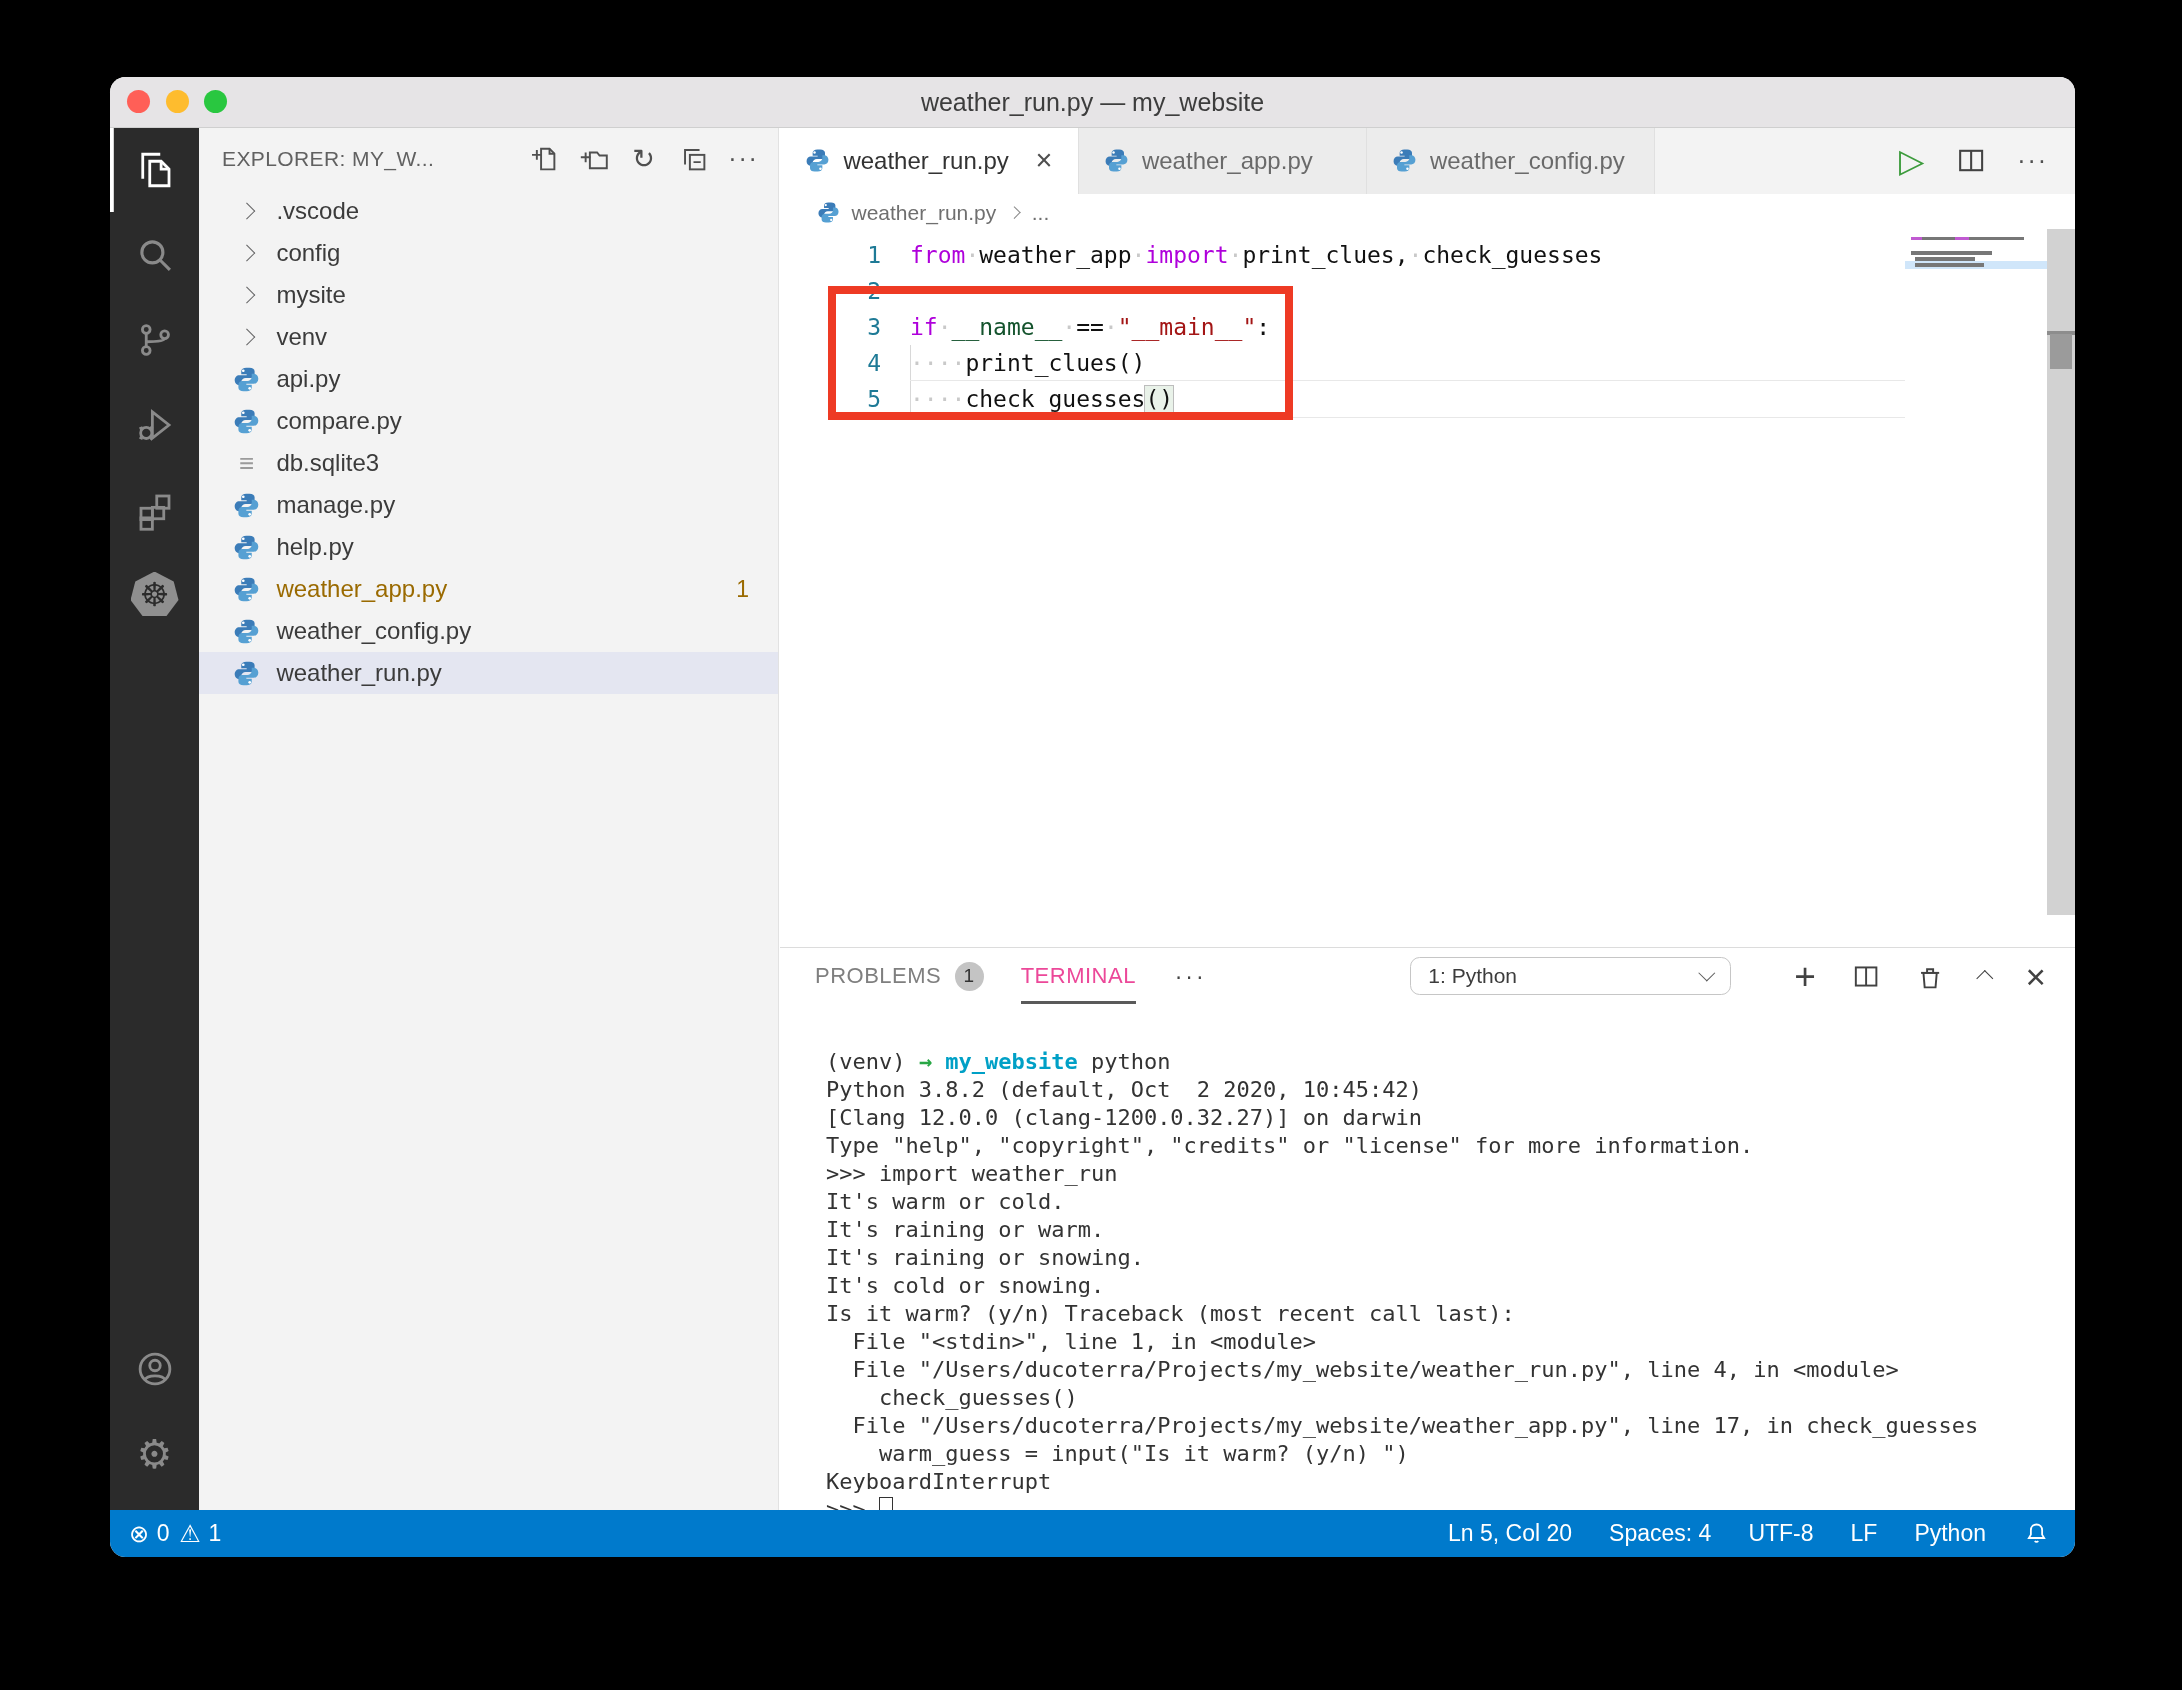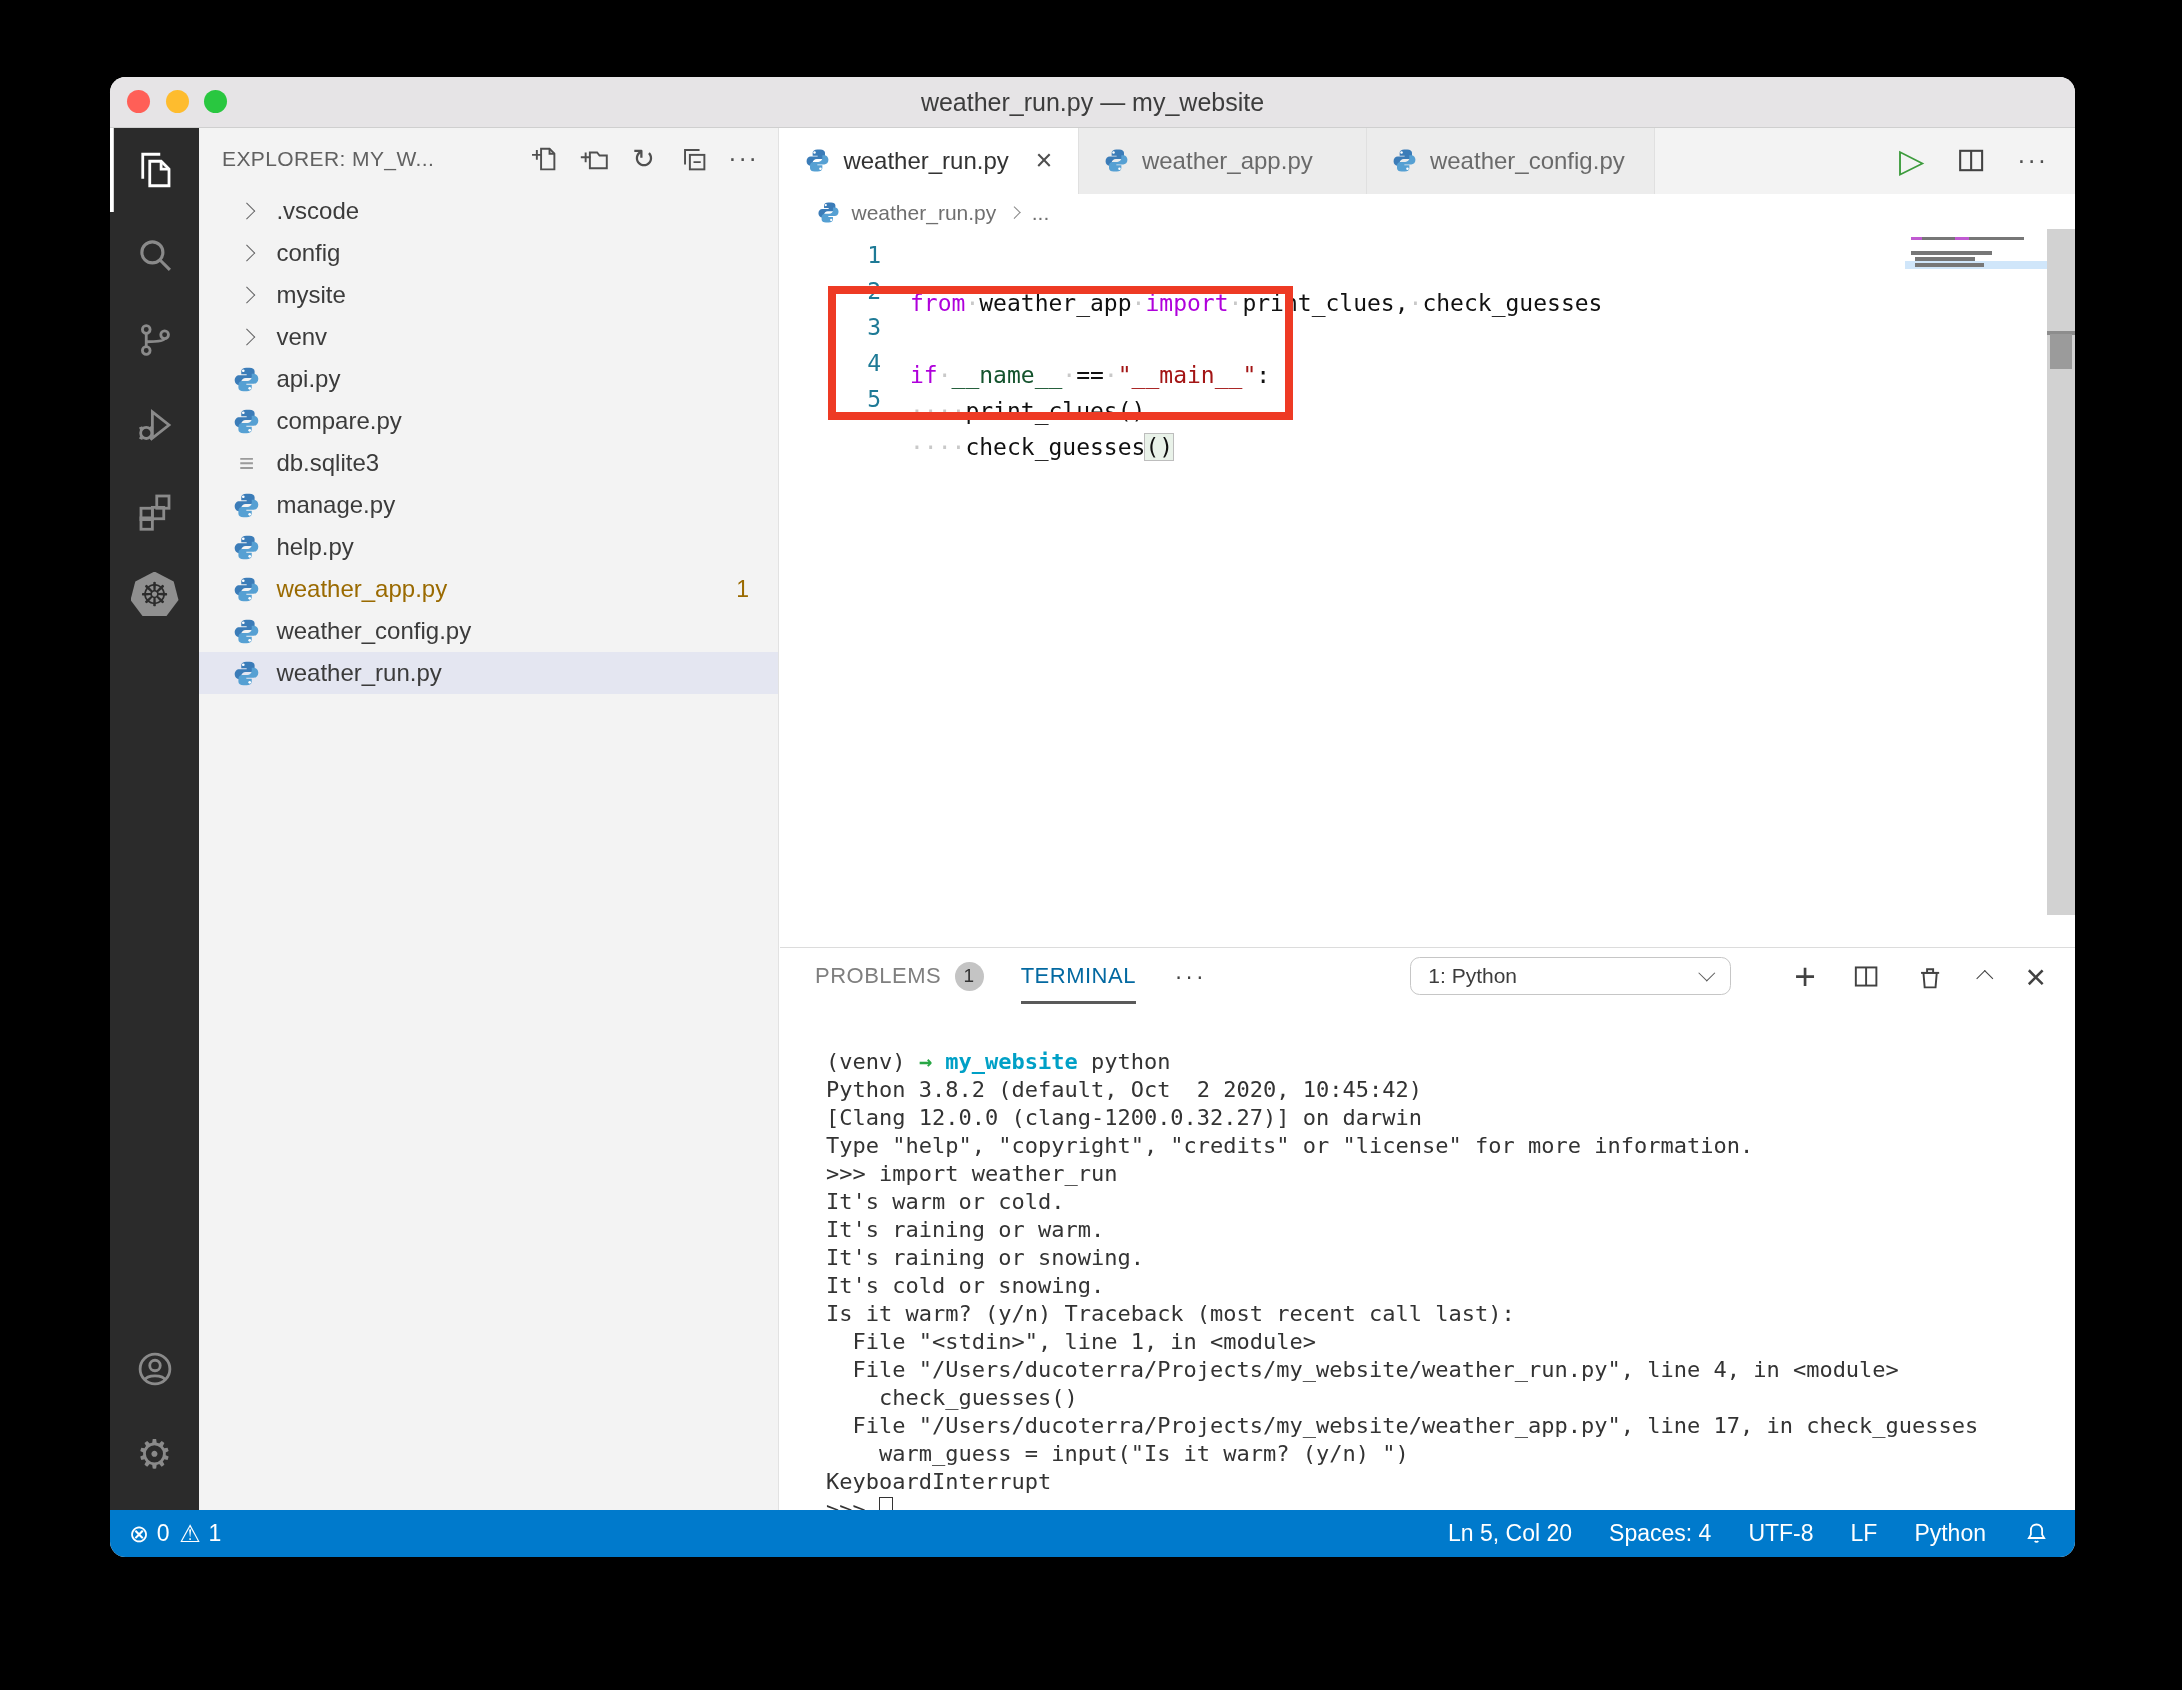--- a/index.html
+++ b/index.html
@@ -58,21 +58,21 @@
   .breadcrumb{position:absolute;left:670px;top:117px;width:1295px;height:37px;background:#fff;
               display:flex;align-items:center;padding-left:37px;gap:11.5px;font-size:21px;color:#6f6f6f;box-sizing:border-box;}
   .bc-sep{width:7.7px;height:7.7px;border-top:1.9px solid #8a8a8a;border-right:1.9px solid #8a8a8a;
           transform:rotate(45deg);margin:0 1.9px;}
 
   
   .code-area{position:absolute;left:670px;top:152px;width:1125px;height:686px;background:#fff;
              font-family:"DejaVu Sans Mono", monospace;font-size:23px;padding-top:7.7px;box-sizing:border-box;}
   .cl{display:flex;height:36px;line-height:36px;}
   .ln{width:101px;text-align:right;color:#1e7a96;flex:none;font-size:23px;}
-  .lc{margin-left:29px;white-space:pre;flex:1;position:relative;color:#111;margin-top:48px;}
+  .lc{margin-left:29px;white-space:pre;flex:1;position:relative;color:#111;}
   .cl.current .lc{box-shadow:0 -1px 0 #e8e8e8, 0 1px 0 #e8e8e8;}
   .cl.indent .lc::before{content:"";position:absolute;left:0;top:0;bottom:0;border-left:1px solid #d8d8d8;}
   .kw{color:#af00db;} .magic{color:#14532d;} .str{color:#a31515;} .ws{color:#c9c9c9;}
   .brk{background:#e9f2e9;outline:1px solid #bdbdbd;}
   .redbox{position:absolute;left:718px;top:209px;width:465px;height:134px;border:8.6px solid #ee3a24;
           box-sizing:border-box;z-index:6;}
 
   
   .minimap{position:absolute;left:1795px;top:152px;width:142px;height:686px;background:#fff;}
   .mm-line{position:absolute;height:3.8px;background:#777;}
@@ -80,21 +80,21 @@
   .scrollstrip{position:absolute;left:1937px;top:152px;width:28px;height:686px;background:#d2d2d2;}
   .scrollthumb{position:absolute;left:1940px;top:257px;width:22px;height:35px;background:#9b9b9b;}
   .scrollline{position:absolute;left:1937px;top:254px;width:28px;height:3.8px;background:#8d8d8d;}
 
   
   .panel{position:absolute;left:670px;top:870px;width:1295px;height:596px;background:#fff;
          border-top:1px solid #dcdcdc;box-sizing:border-box;}
   .panel-header{height:56px;display:flex;align-items:center;padding-left:35px;position:relative;}
   .ptab{font-size:22px;letter-spacing:0.5px;color:#7f7f7f;margin-right:37px;display:flex;align-items:center;
         gap:13.4px;height:100%;box-sizing:border-box;}
-  .ptab.active{color:#0369a1;box-shadow:inset 0 -2.9px 0 #5a5a5a;}
+  .ptab.active{color:#ec4899;box-shadow:inset 0 -2.9px 0 #5a5a5a;}
   .pbadge{background:#c4c4c4;color:#333;border-radius:50%;width:29px;height:29px;font-size:19px;
           display:flex;align-items:center;justify-content:center;}
   .pmore{color:#424242;font-size:23px;letter-spacing:2.9px;margin-left:1.9px;}
   .term-select{position:absolute;left:630px;top:8.6px;width:321px;height:38px;border:1px solid #c6c6c6;
                border-radius:9.6px;background:#fff;display:flex;align-items:center;justify-content:space-between;
                padding:0 17.3px;font-size:21px;color:#3c3c3c;box-sizing:border-box;}
   .chevd{width:10.6px;height:10.6px;border-right:1.9px solid #5a5a5a;border-bottom:1.9px solid #5a5a5a;
          transform:rotate(45deg);margin-top:-5.8px;}
   .chevu{width:10.6px;height:10.6px;border-right:1.9px solid #424242;border-bottom:1.9px solid #424242;
          transform:rotate(-135deg);margin-top:5.8px;}

